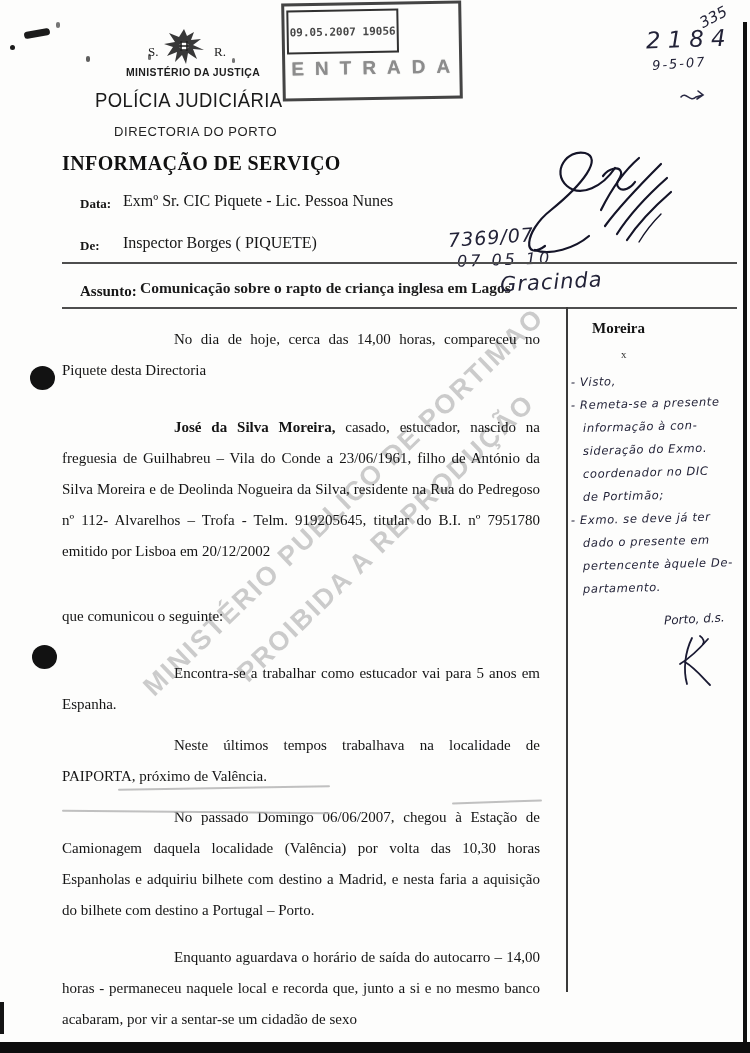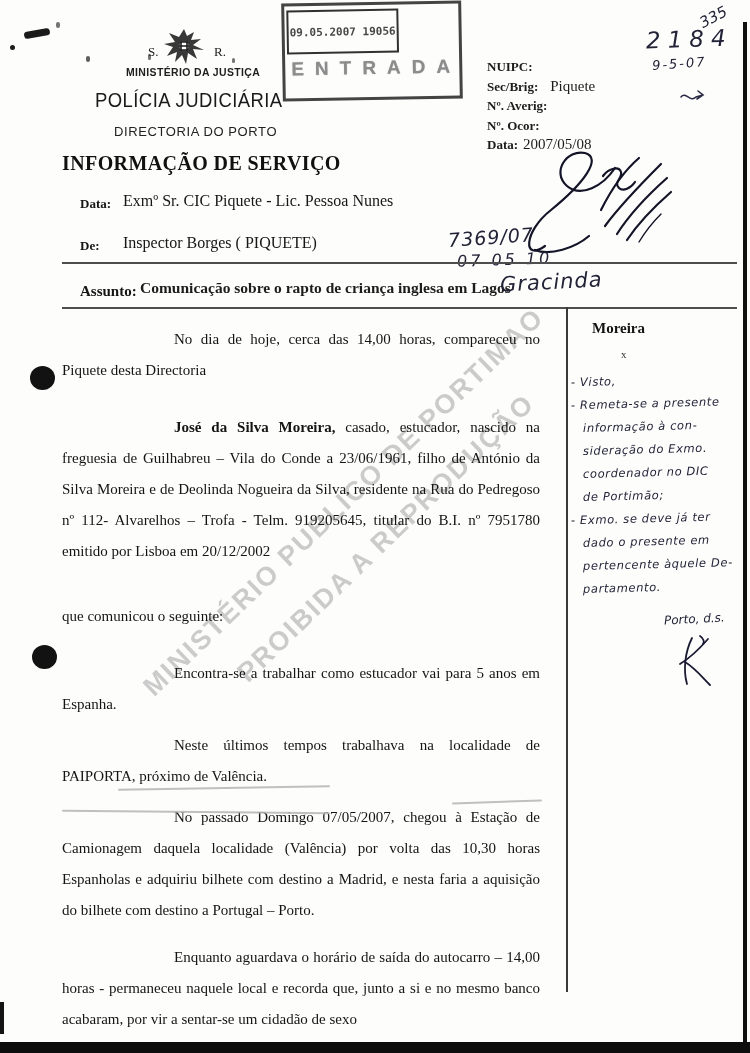--- a/index.html
+++ b/index.html
@@ -111,27 +111,20 @@
   <div class="abs org" style="left:95px;top:88px;">POLÍCIA JUDICIÁRIA</div>
   <div class="abs directorate" style="left:114px;top:124px;">DIRECTORIA DO PORTO</div>
 
   <div class="abs stamp">
     <div class="stamp-inner">
       <span class="stamp-date">09.05.2007 19056</span>
     </div>
     <div class="stamp-word">ENTRADA</div>
   </div>
 
-  <div class="abs case-block">
-    <div class="case-row"><span class="lb">NUIPC:</span></div>
-    <div class="case-row"><span class="lb">Sec/Brig:</span><span class="vl">Piquete</span></div>
-    <div class="case-row"><span class="lb">Nº. Averig:</span></div>
-    <div class="case-row"><span class="lb">Nº. Ocor:</span></div>
-    <div class="case-row"><span class="lb">Data:</span><span class="vl-tight">2007/05/08</span></div>
-  </div>
 
   <div class="abs hand hw-big-num">2184</div>
   <div class="abs hand hw-super">335</div>
   <div class="abs hand hw-date">9-5-07</div>
   <span class="abs" style="left:678px;top:88px;">
     <svg width="28" height="18" viewBox="0 0 28 18">
       <path d="M3 9 C8 3 12 15 18 9 L25 7 M20 3 L25 7 L19 11" stroke="#2a2a44" stroke-width="1.6" fill="none" stroke-linecap="round"></path>
     </svg>
   </span>
 
@@ -197,21 +190,21 @@
       </g>
     </svg>
   </span>
 
   <div class="abs body-col">
     <p>No dia de hoje, cerca das 14,00 horas, compareceu no Piquete desta Directoria</p>
     <p class="mt-a"><span class="lead-bold">José da Silva Moreira,</span><span> casado, estucador, nascido na freguesia de Guilhabreu – Vila do Conde a 23/06/1961, filho de António da Silva Moreira e de Deolinda Nogueira da Silva, residente na Rua do Pedregoso nº 112- Alvarelhos – Trofa - Telm. 919205645, titular do B.I. nº 7951780 emitido por Lisboa em 20/12/2002</span></p>
     <p class="noindent mt-b">que comunicou o seguinte:</p>
     <p class="mt-a">Encontra-se a trabalhar como estucador vai para 5 anos em Espanha.</p>
     <p class="mt-c">Neste últimos tempos trabalhava na localidade de PAIPORTA, próximo de Valência.</p>
-    <p class="mt-c">No passado Domingo 07/05/2007, chegou à Estação de Camionagem daquela localidade (Valência) por volta das 10,30 horas Espanholas e adquiriu bilhete com destino a Madrid, e nesta faria a aquisição do bilhete com destino a Portugal – Porto.</p>
+    <p class="mt-c">No passado Domingo 06/06/2007, chegou à Estação de Camionagem daquela localidade (Valência) por volta das 10,30 horas Espanholas e adquiriu bilhete com destino a Madrid, e nesta faria a aquisição do bilhete com destino a Portugal – Porto.</p>
     <p class="mt-d">Enquanto aguardava o horário de saída do autocarro – 14,00 horas - permaneceu naquele local e recorda que, junto a si e no mesmo banco acabaram, por vir a sentar-se um cidadão de sexo</p>
   </div>
 
   <span class="pencil" style="left:118px;top:787px;width:212px;transform:rotate(-1deg);"></span>
   <span class="pencil" style="left:62px;top:811px;width:268px;transform:rotate(.5deg);"></span>
   <span class="pencil" style="left:452px;top:801px;width:90px;transform:rotate(-2deg);"></span>
 
   <span class="dot" style="left:30px;top:366px;"></span>
   <span class="dot" style="left:32px;top:645px;"></span>
   <div class="abs edge-right"></div>

